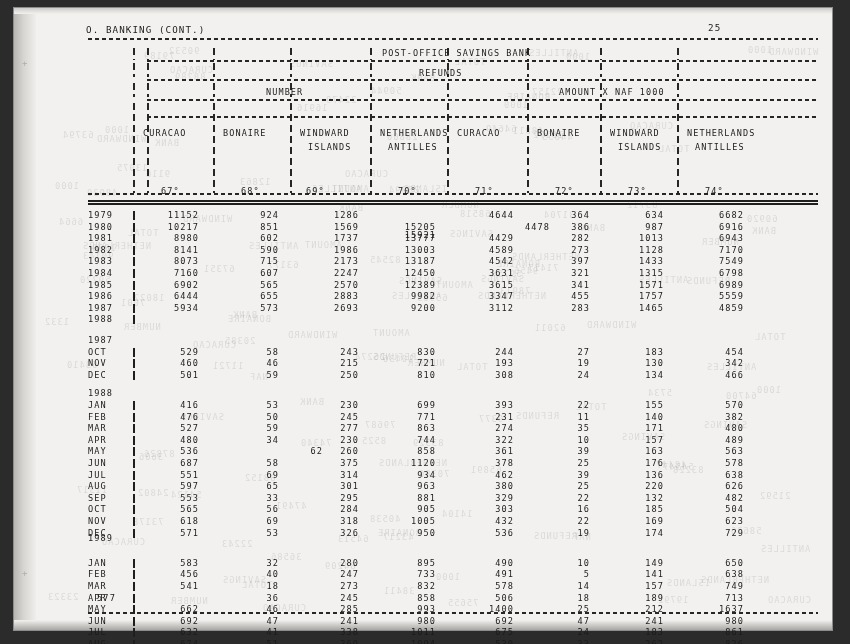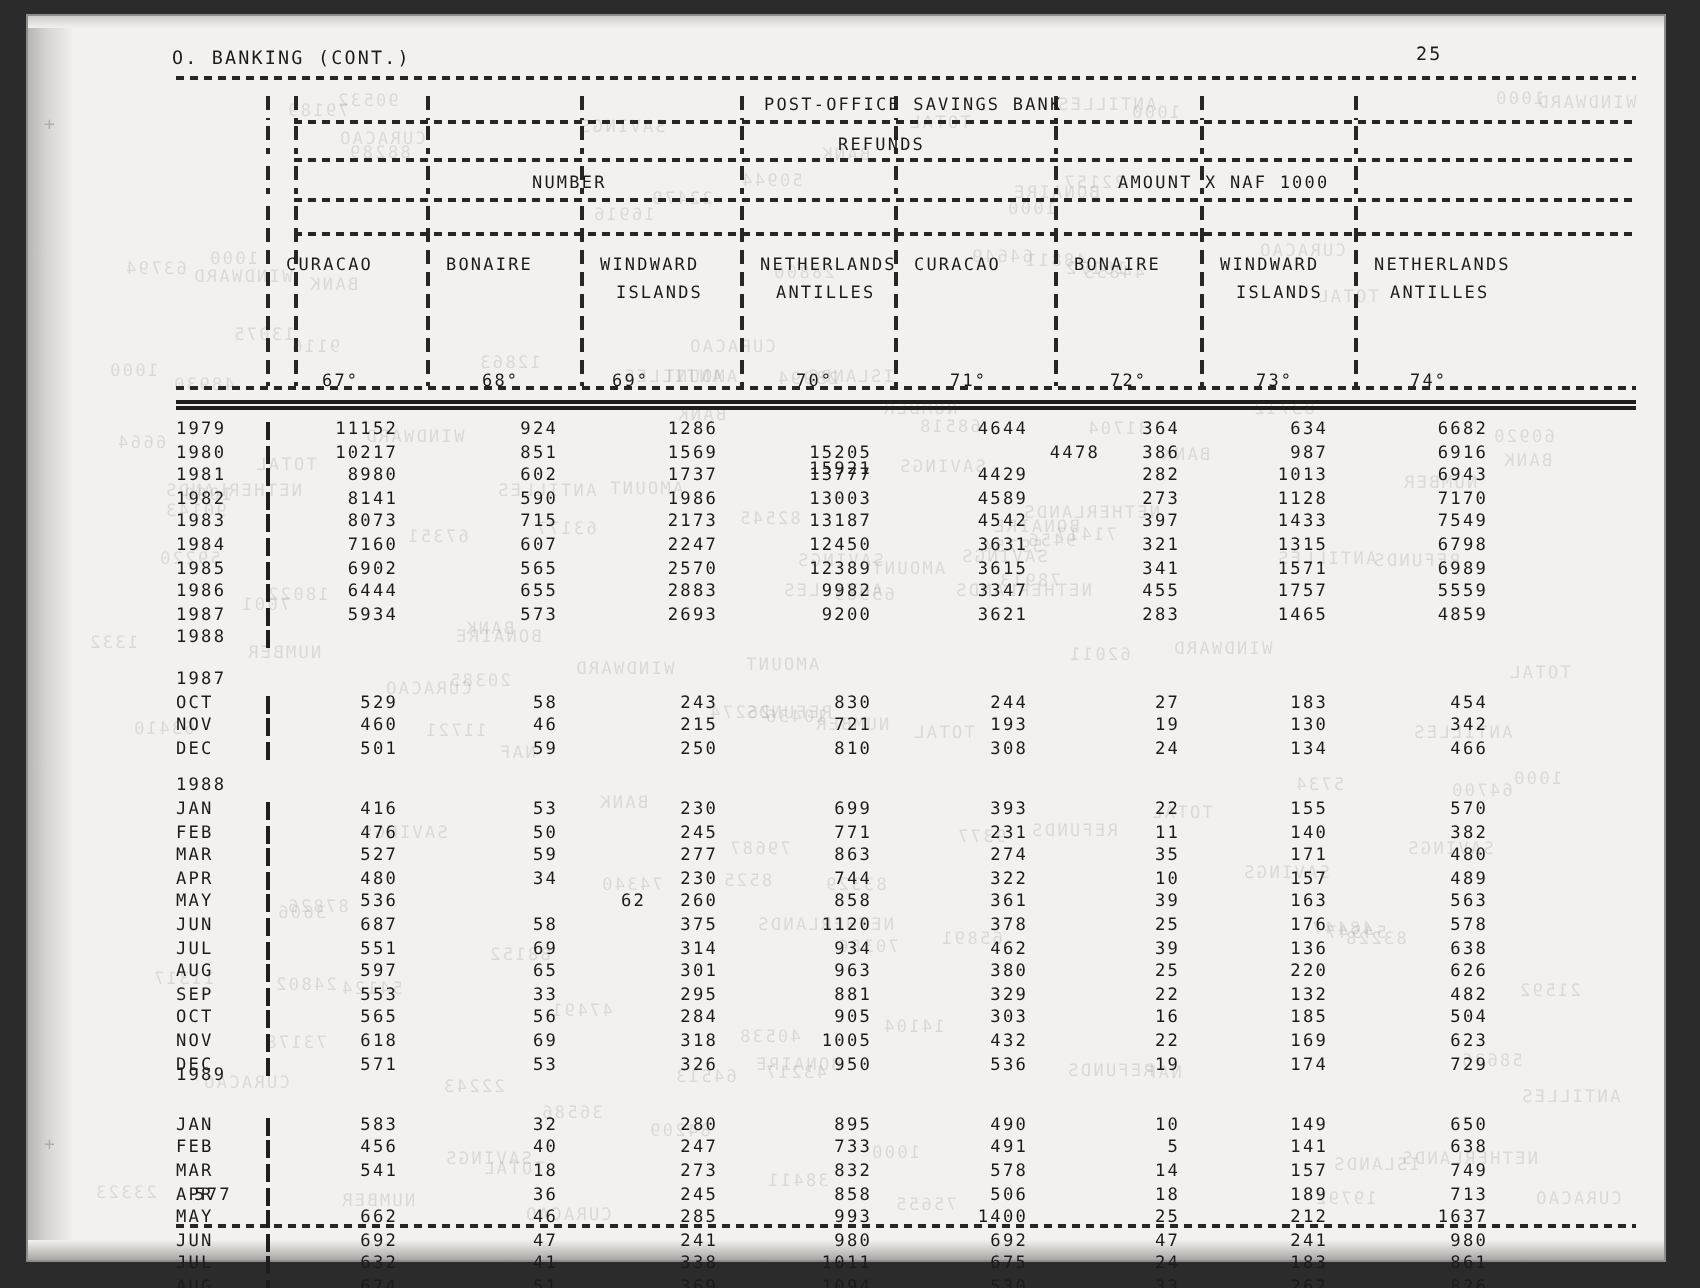--- a/index.html
+++ b/index.html
@@ -253,21 +253,21 @@
       <div class="t num" style="left: 0px; width: 500px; top: 283.2px;">3347</div>
       <div class="t num" style="left: 0px; width: 576px; top: 283.2px;">455</div>
       <div class="t num" style="left: 0px; width: 650px; top: 283.2px;">1757</div>
       <div class="t num" style="left: 0px; width: 730px; top: 283.2px;">5559</div>
       <div class="t lbl" style="left: 74px; top: 294.8px;">1987</div>
       <div style="position: absolute; left: 119px; top: 295.8px; width: 2px; height: 9px; background: rgb(30, 30, 30);"></div>
       <div class="t num" style="left: 0px; width: 185px; top: 294.8px;">5934</div>
       <div class="t num" style="left: 0px; width: 265px; top: 294.8px;">573</div>
       <div class="t num" style="left: 0px; width: 345px; top: 294.8px;">2693</div>
       <div class="t num" style="left: 0px; width: 422px; top: 294.8px;">9200</div>
-      <div class="t num" style="left: 0px; width: 500px; top: 294.8px;">3621</div>
+      <div class="t num" style="left: 0px; width: 500px; top: 294.8px;">3112</div>
       <div class="t num" style="left: 0px; width: 576px; top: 294.8px;">283</div>
       <div class="t num" style="left: 0px; width: 650px; top: 294.8px;">1465</div>
       <div class="t num" style="left: 0px; width: 730px; top: 294.8px;">4859</div>
       <div class="t lbl" style="left: 74px; top: 306.4px;">1988</div>
       <div style="position: absolute; left: 119px; top: 307.4px; width: 2px; height: 9px; background: rgb(30, 30, 30);"></div>
       <div class="t lbl" style="left: 74px; top: 327px;">1987</div>
       <div class="t lbl" style="left: 74px; top: 338.6px;">OCT</div>
       <div style="position: absolute; left: 119px; top: 339.6px; width: 2px; height: 9px; background: rgb(30, 30, 30);"></div>
       <div class="t num" style="left: 0px; width: 185px; top: 338.6px;">529</div>
       <div class="t num" style="left: 0px; width: 265px; top: 338.6px;">58</div>

